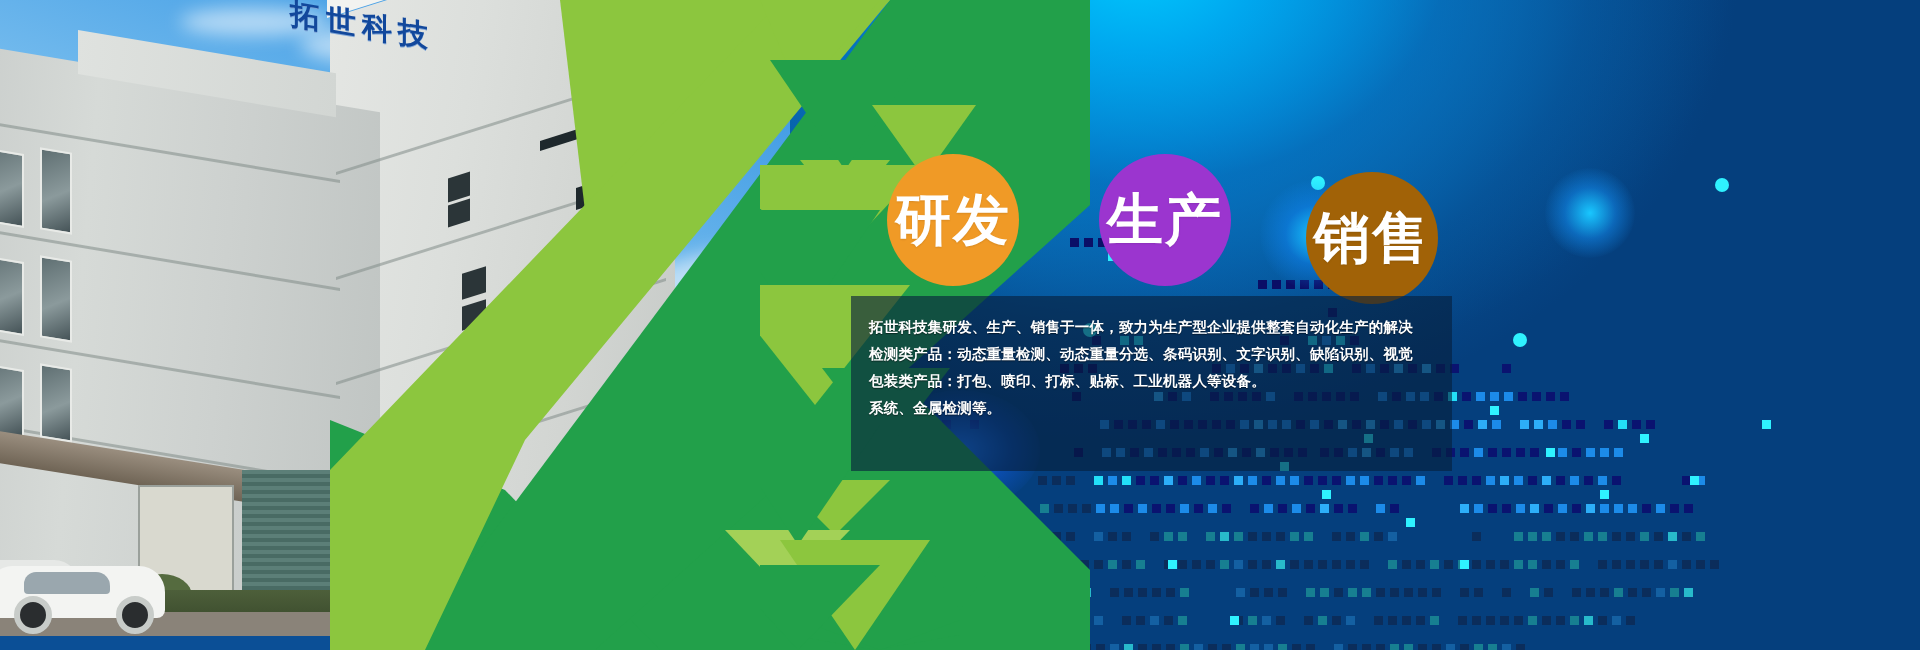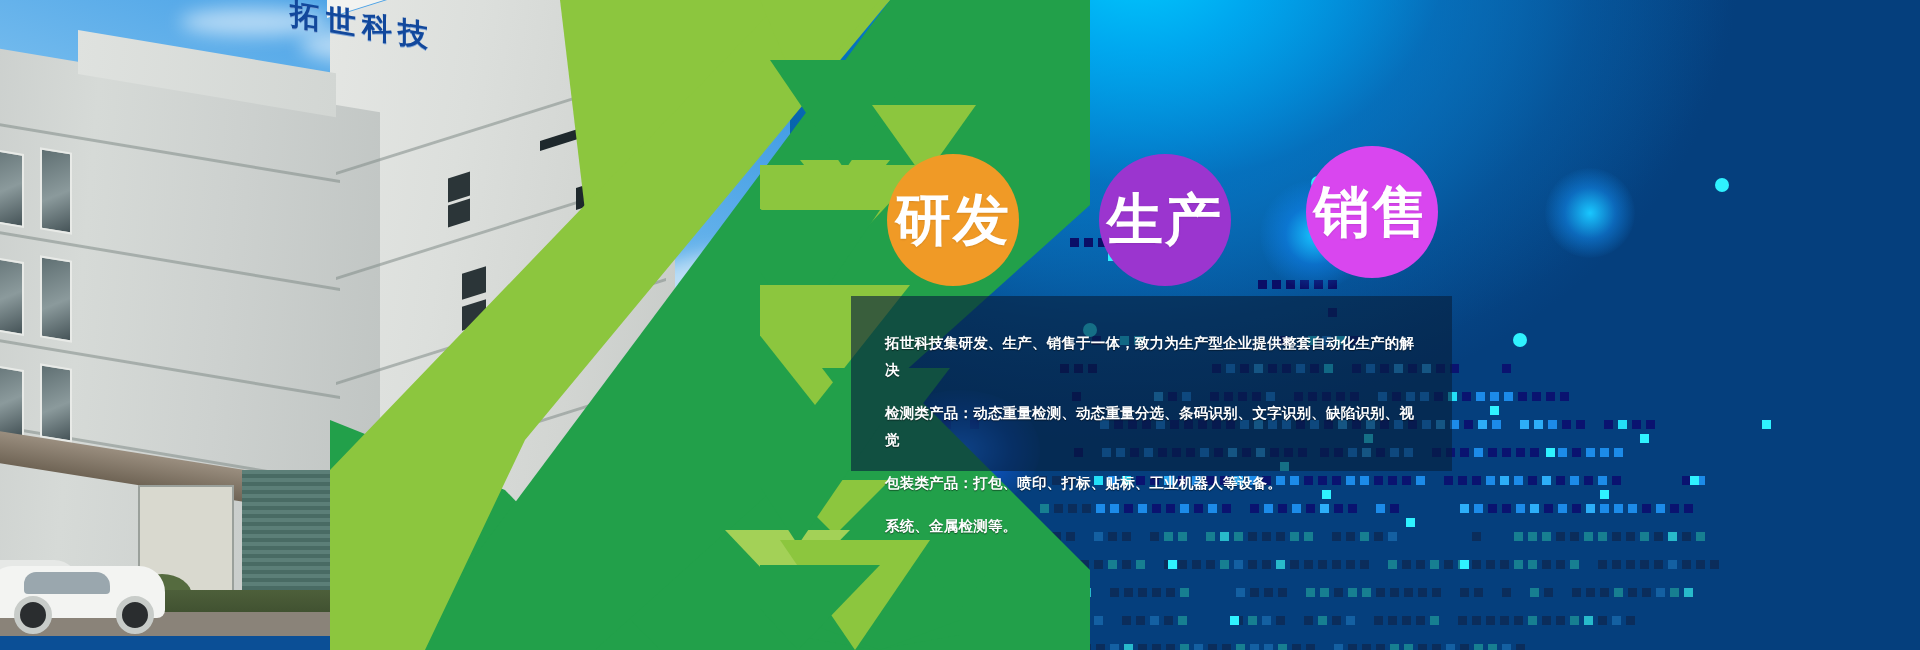--- a/index.html
+++ b/index.html
@@ -112,34 +112,34 @@
   
   .circle{
     position:absolute;border-radius:50%;
     display:flex;align-items:center;justify-content:center;
     color:#fff;font-weight:700;letter-spacing:2px;
     font-size:56px;line-height:1;
     text-shadow:0 1px 2px rgba(0,0,0,.10);
   }
   .c-rd{left:887px;top:154px;width:132px;height:132px;background:#f09a26;text-align:center;}
   .c-pr{left:1099px;top:154px;width:132px;height:132px;background:#9b35cf;}
-  .c-sl{left:1306px;top:146px;width:132px;height:132px;background:#d946ef;}
+  .c-sl{left:1306px;top:172px;width:132px;height:132px;background:#a16207;}
 
   
   .panel{
     position:absolute;left:851px;top:296px;width:601px;height:175px;
     background:rgba(6,30,60,.62);
   }
   .panel-text{
     position:absolute;left:869px;top:314px;width:575px;
     color:#ffffff;font-size:14.5px;line-height:27px;font-weight:700;
     letter-spacing:.2px;
     text-shadow:0 1px 1px rgba(0,0,0,.5);
   }
-  .panel-text p{margin:16px;}
+  .panel-text p{margin:0;}
 </style>
 </head>
 <body>
 
 <div id="banner">
 
   <div class="bg-blue"></div>
   <div class="bg-blue2"></div>
 
   <svg id="dotmap" viewBox="0 0 1160 650" width="1160" height="650">

